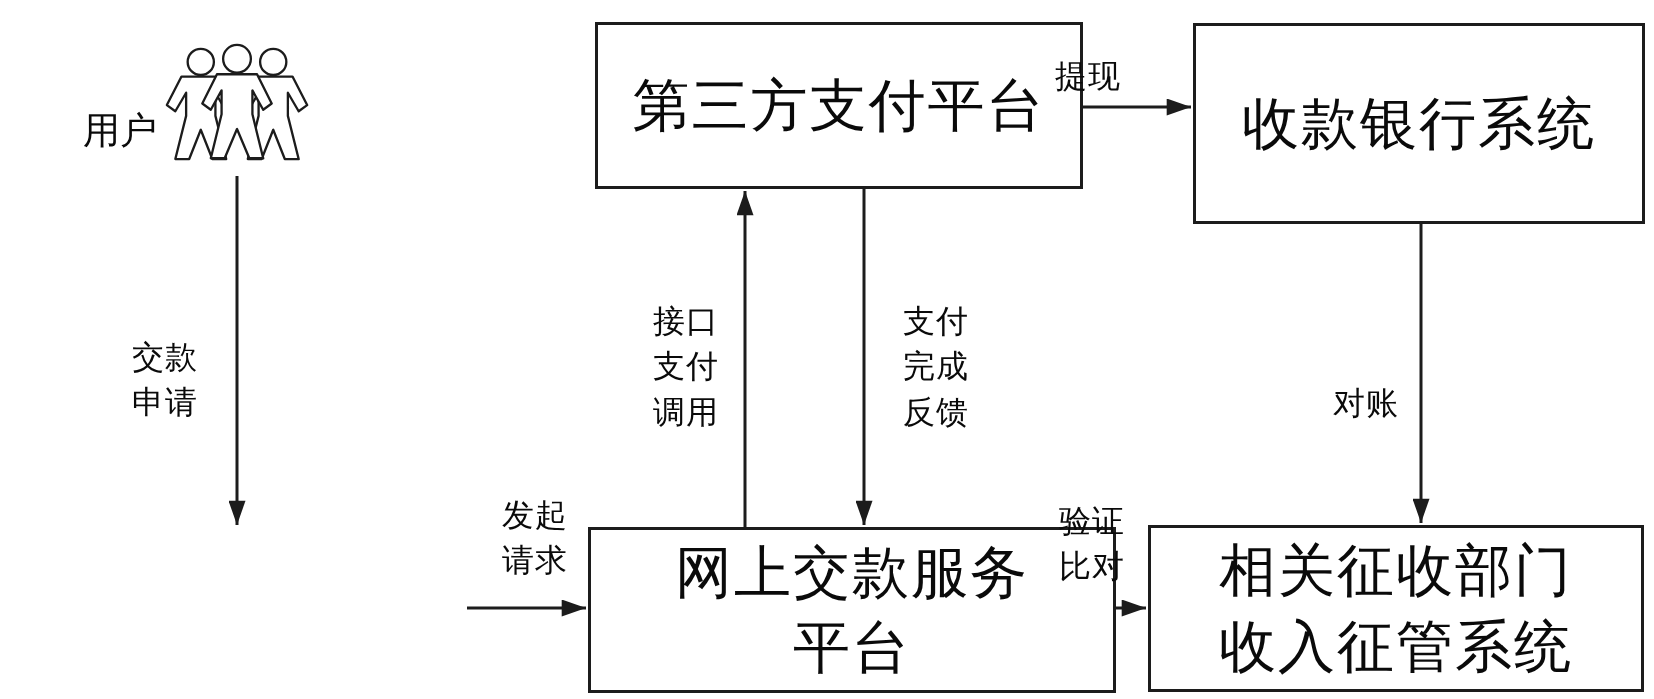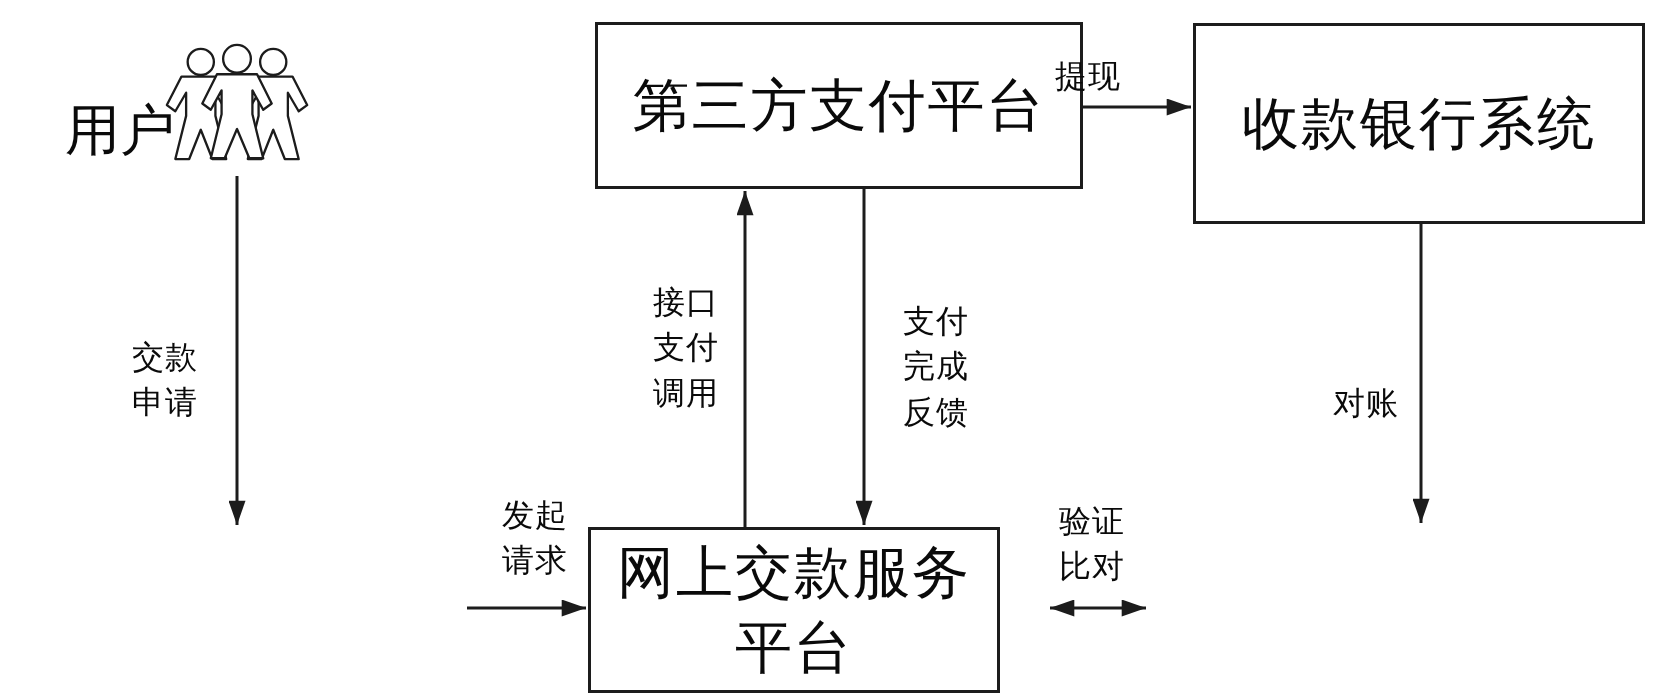--- a/index.html
+++ b/index.html
@@ -29,27 +29,27 @@
     transform:translate(-50%,-50%);
     text-align:center;
     font-size:32px;
     line-height:1.42;
     white-space:pre-line;
     letter-spacing:1px;
   }
   .user-label{
     position:absolute;
     transform:translate(-50%,-50%);
-    font-size:55px;
+    font-size:37px;
   }
   .users-icon{position:absolute;left:163px;top:26px;}
   #node-third-party{left:587px;top:22px;width:488px;height:167px;margin-left:8px;}
   #node-bank{left:1193px;top:23px;width:452px;height:201px;}
   #node-portal{left:7px;top:527px;width:460px;height:166px;}
-  #node-online{left:588px;top:527px;width:412px;height:166px;}
+  #node-online{left:588px;top:527px;width:528px;height:166px;}
   #node-collection{left:1148px;top:525px;width:496px;height:167px;}
 </style>
 </head>
 <body>
 
 <div class="canvas">
 
   <svg class="arrows" viewBox="0 0 1654 699" xmlns="http://www.w3.org/2000/svg">
     <defs>
       <marker id="arrowhead" viewBox="0 0 10 7" markerWidth="27" markerHeight="17" refX="10" refY="3.5" orient="auto-start-reverse" markerUnits="userSpaceOnUse">
@@ -79,26 +79,28 @@
       <path d="M -26 -48 L 26 -48 L 45 -10 L 34 -2 L 20 -27 L 20 4 L 34 61 L 16 61 L 0 23 L -16 61 L -34 61 L -20 4 L -20 -27 L -34 -2 L -45 -10 Z" fill="#ffffff" stroke="#1c1c1c" stroke-width="3" stroke-linejoin="round"></path>
     </g>
   </svg>
 
   <div class="user-label" style="left:120px;top:131px;">用户</div>
 
   <div class="node" id="node-third-party">第三方支付平台</div>
   <div class="node" id="node-bank">收款银行系统</div>
   <div class="node" id="node-online">网上交款服务
 平台</div>
+  <div class="node" id="node-collection">相关征收部门
+收入征管系统</div>
 
   <div class="edge-label" style="left:165px;top:380px;">交款
 申请</div>
   <div class="edge-label" style="left:535px;top:538px;">发起
 请求</div>
-  <div class="edge-label" style="left:686px;top:348px;">接口
+  <div class="edge-label" style="left:686px;top:367px;">接口
 支付
 调用</div>
   <div class="edge-label" style="left:936px;top:367px;">支付
 完成
 反馈</div>
   <div class="edge-label" style="left:1088px;top:77px;">提现</div>
   <div class="edge-label" style="left:1366px;top:404px;">对账</div>
   <div class="edge-label" style="left:1092px;top:544px;">验证
 比对</div>
 

